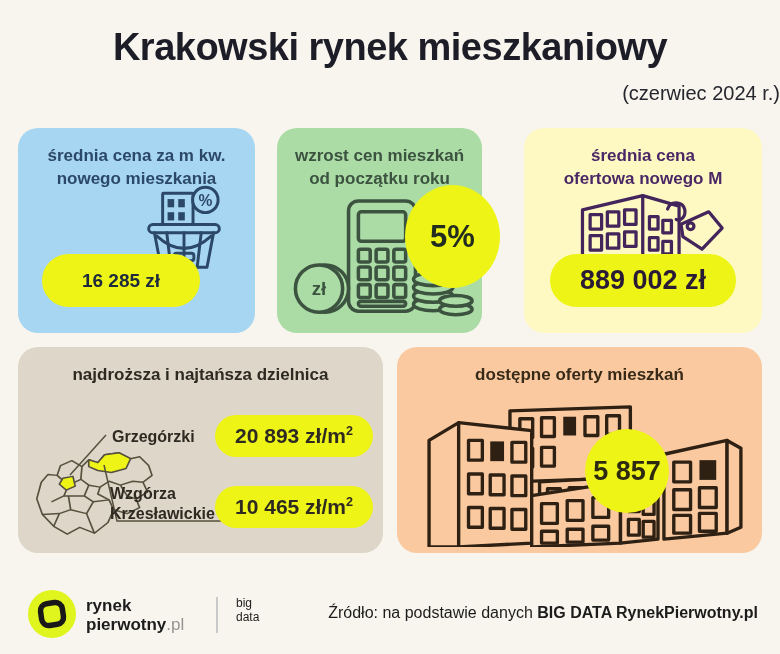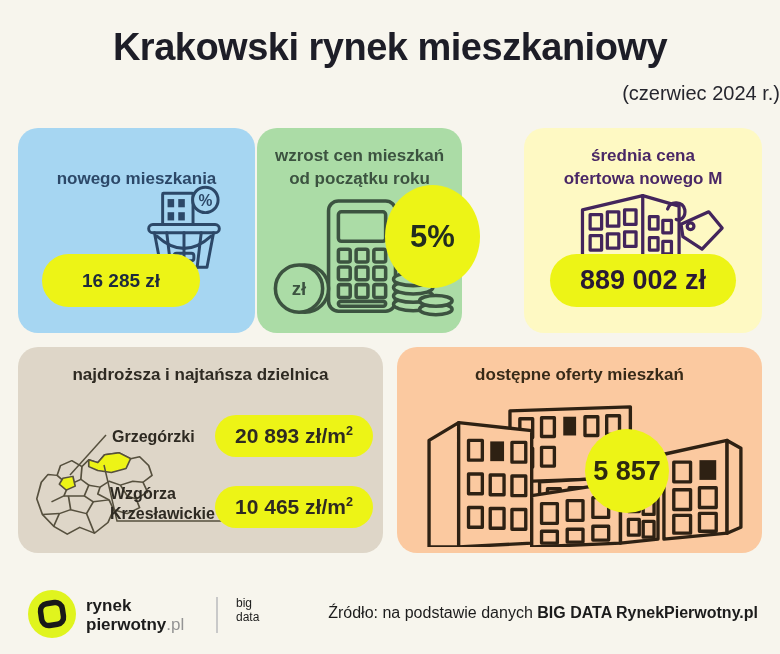--- a/index.html
+++ b/index.html
@@ -23,21 +23,21 @@
   }
 
   .card { position:absolute; border-radius:20px; }
   .card-title {
     position:absolute; left:0; top:17px; width:100%;
     text-align:center; font-size:17px; font-weight:700; line-height:1.35;
   }
 
   
   .card1 { left:18px;  top:128px; width:237px; height:205px; background:#a6d6f2; }
-  .card2 { left:257px; top:128px; width:205px; height:205px; background:#abdca6; }
+  .card2 { left:277px; top:128px; width:205px; height:205px; background:#abdca6; }
   .card3 { left:524px; top:128px; width:238px; height:205px; background:#fef9c3; }
   
   .card4 { left:18px;  top:347px; width:365px; height:206px; background:#ded6c8; }
   .card5 { left:397px; top:347px; width:365px; height:206px; background:#fbc9a0; }
 
   .card1 .card-title { color:#2c4868; }
   .card2 .card-title { color:#3c5340; }
   .card3 .card-title { color:#4a2866; }
   .card4 .card-title { color:#2e2a22; }
   .card5 .card-title { color:#372a18; }
@@ -89,21 +89,21 @@
 </head>
 <body>
 
 <div class="stage">
 
   <div class="page-title">Krakowski rynek mieszkaniowy</div>
   <div class="page-subtitle">(czerwiec 2024 r.)</div>
 
   <div class="card card1">
     <div class="card-title">
-      <br>
+      <span>średnia cena za m kw.</span><br>
       <span>nowego mieszkania</span>
     </div>
     <svg class="icon-abs" style="left:120px; top:53px;" width="92" height="92" viewBox="0 0 110 112">
       <g stroke="#2c4868" stroke-width="3.6" fill="none" stroke-linejoin="round" stroke-linecap="round">
         <rect x="29" y="15" width="37" height="38" rx="1"></rect>
         <g fill="#2c4868" stroke="none">
           <rect x="35" y="22" width="8" height="10"></rect>
           <rect x="48" y="22" width="8" height="10"></rect>
           <rect x="35" y="38" width="8" height="10"></rect>
           <rect x="48" y="38" width="8" height="10"></rect>

